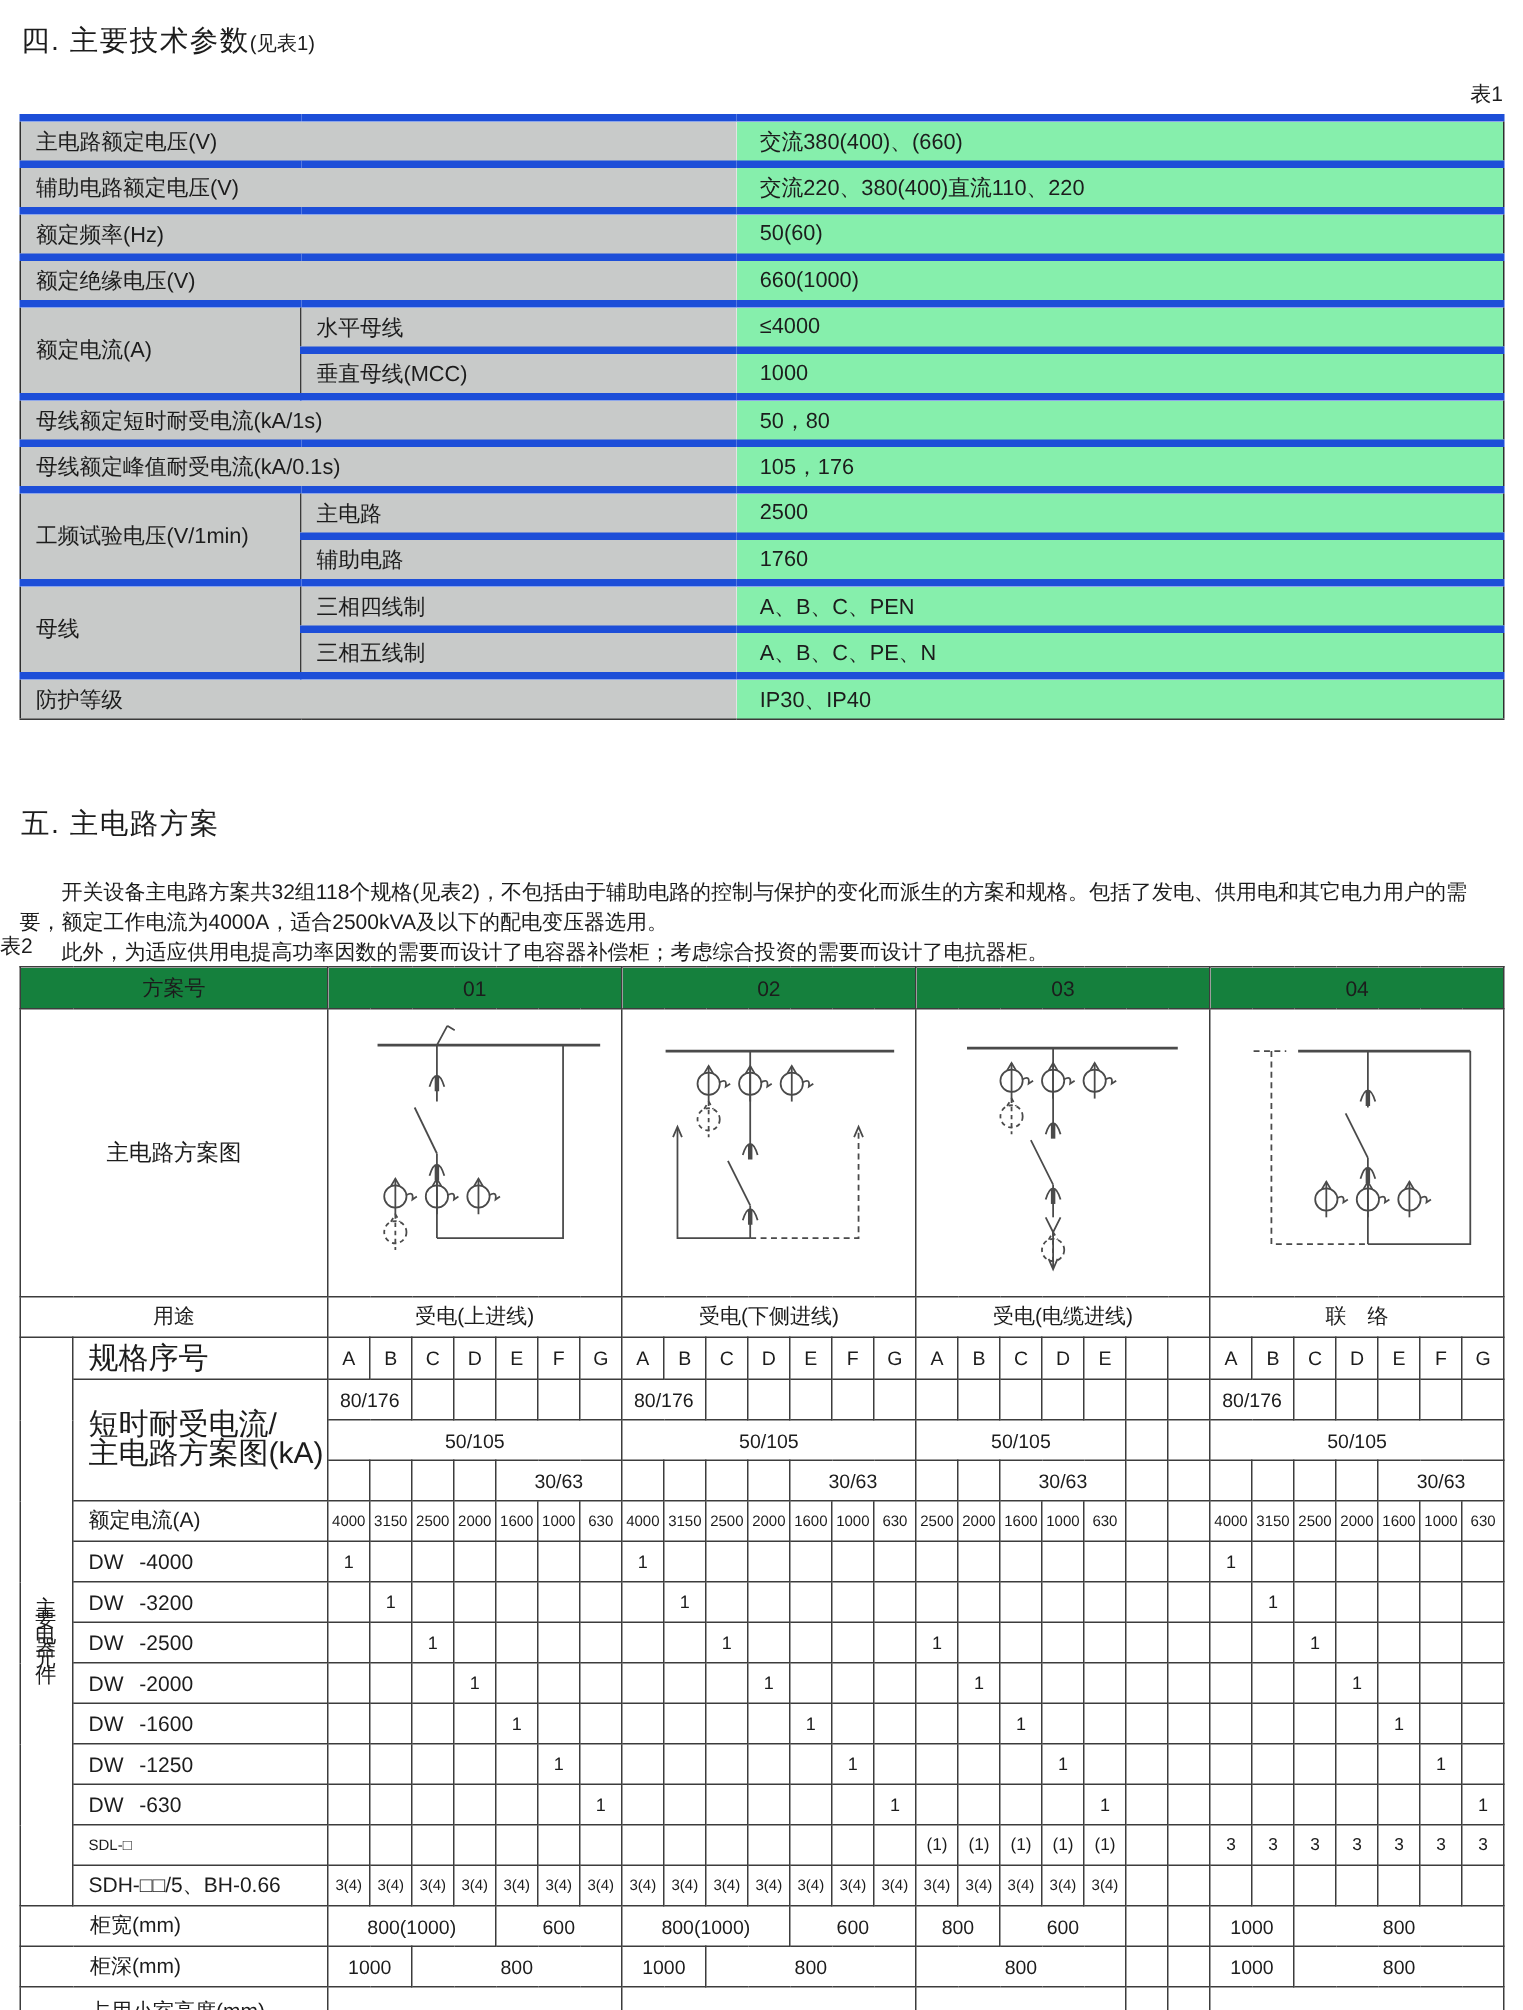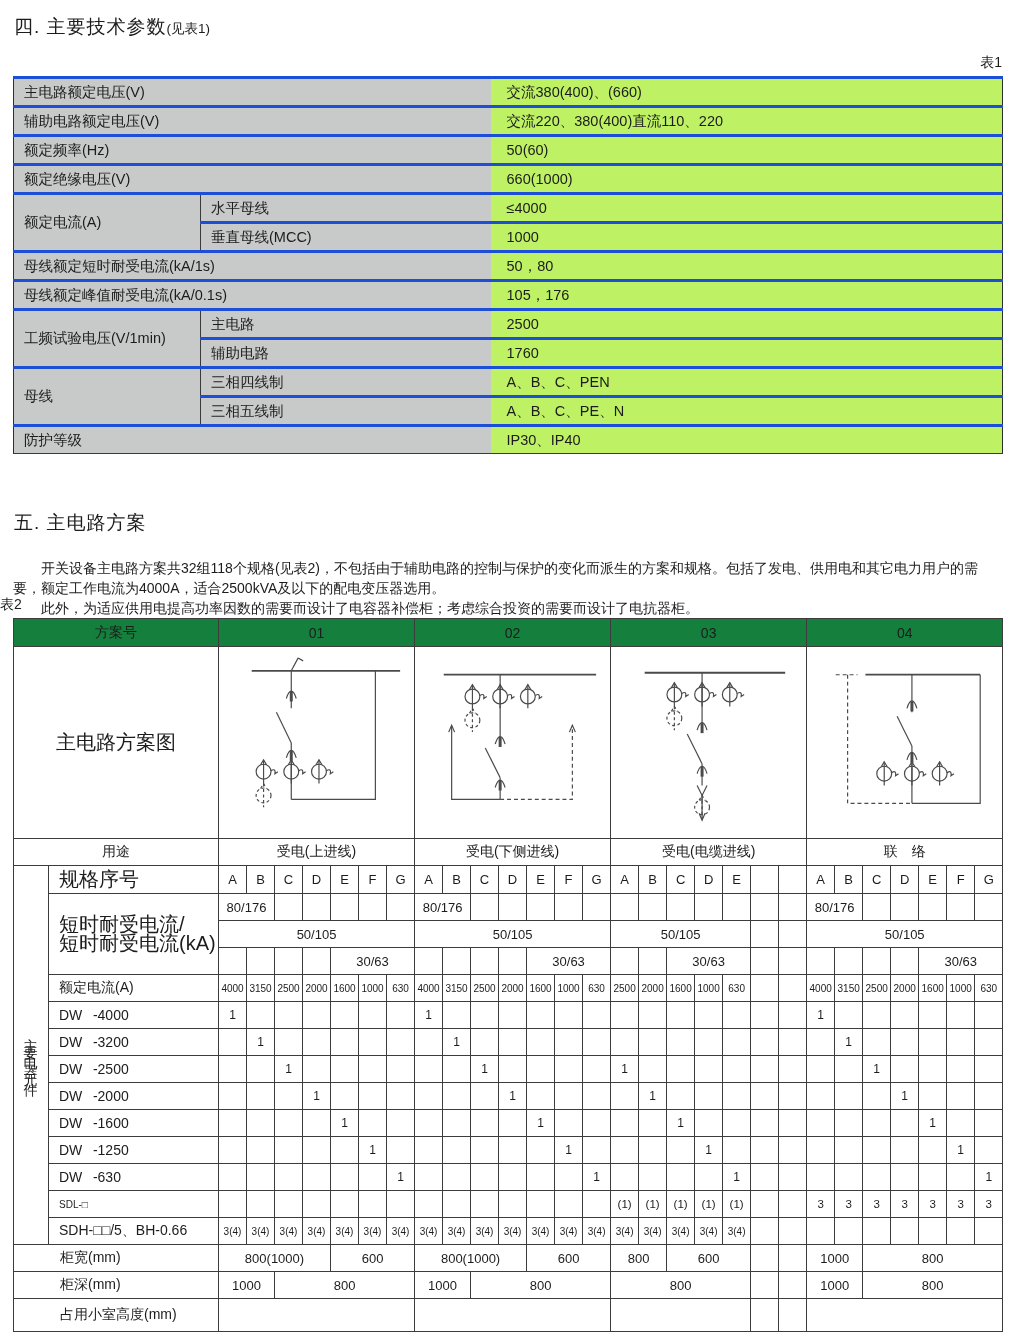--- a/index.html
+++ b/index.html
@@ -9,40 +9,40 @@
     position:relative;
   }
   .sec-title{font-size:19px;font-weight:normal;margin:14px 0 0 14px;letter-spacing:1px;}
   .sec-title .note{font-size:13.5px;letter-spacing:0;}
   .tag{font-size:14px;text-align:right;margin:14px 13px 0 0;}
   .tag2{font-size:14px;text-align:left;margin:-22px 13px 0 0;}
 
   
   table.t1{border-collapse:collapse;table-layout:fixed;width:989px;margin:4px 0 0 13px;
            border:1.5px solid #2e2e2e;}
-  .t1 td{height:26px;font-size:14.5px;border-top:3px solid #1d4ed8;border-bottom:1px solid #3a3a3a;
+  .t1 td{height:26px;font-size:14.5px;border-top:5px solid #1d4ed8;border-bottom:1px solid #3a3a3a;
          padding:0 0 0 10px;overflow:hidden;white-space:nowrap;}
   .t1 .lb{background:#c8cac9;}
   .t1 .sub{border-left:1px solid #3a3a3a;}
-  .t1 .vl{background:#bef264;padding-left:16px;}
+  .t1 .vl{background:#86efac;padding-left:16px;}
 
   
   .para{font-size:14px;line-height:20px;margin:22px 14px 0 13px;text-indent:2em;}
   .para.p2{margin-top:0;}
 
   
   table.t2{border-collapse:collapse;table-layout:fixed;width:989px;margin:4px 0 0 13px;
            border:1.5px solid #2e2e2e;}
   .t2 td{border:1px solid #3c3c3c;height:26px;padding:0;text-align:center;font-size:13px;
          overflow:hidden;white-space:nowrap;}
   .c-n{width:35px}.c-l{width:170px}.c-d{width:28px}
   .t2 tr.hdr td{background:#15803d;font-size:14px;height:27px;}
   .t2 td.diag{height:191px;vertical-align:middle;}
   .t2 td.lbl{text-align:left;padding-left:10px;font-size:20px;}
-  .t2 td.lbl-c{text-align:center;font-size:20px;}
+  .t2 td.lbl-c{text-align:center;font-size:15px;}
   .t2 td.lbl2{text-align:left;padding-left:46px;font-size:14px;}
   .t2 tr.usage td{font-size:14px;}
   .t2 tr.nums td{font-size:10px;}
   .t2 tr.nums td.lbl{font-size:14px;}
   .t2 tr.ones td{font-size:12px;}
   .t2 tr.ones td.lbl{font-size:14px;}
   .t2 tr.sdl td{font-size:11.5px;}
   .t2 tr.sdl td.lbl{font-size:10px;}
   .t2 tr.last td{height:32px;}
   .t2 td.vert{text-align:center;vertical-align:middle;}
@@ -302,21 +302,21 @@
         <td>C</td>
         <td>D</td>
         <td>E</td>
         <td>F</td>
         <td>G</td>
       </tr>
 
   <tr>
     <td rowspan="3" class="lbl wlab">
       <div>短时耐受电流/</div>
-      <div>短时耐受电流(kA)</div>
+      <div>主电路方案图(kA)</div>
     </td>
   <td colspan="2">80/176</td>
         <td></td>
         <td></td>
         <td></td>
         <td></td>
         <td></td>
         <td colspan="2">80/176</td>
         <td></td>
         <td></td>

